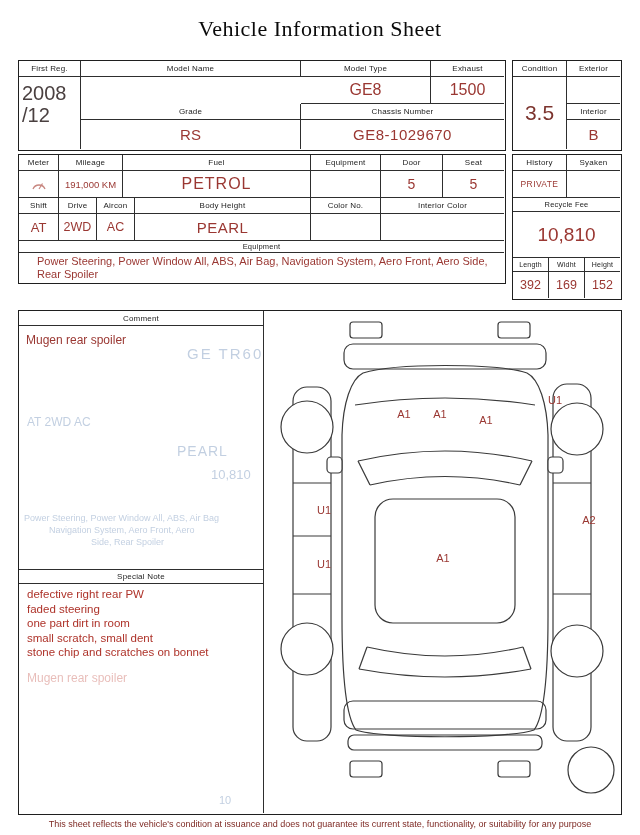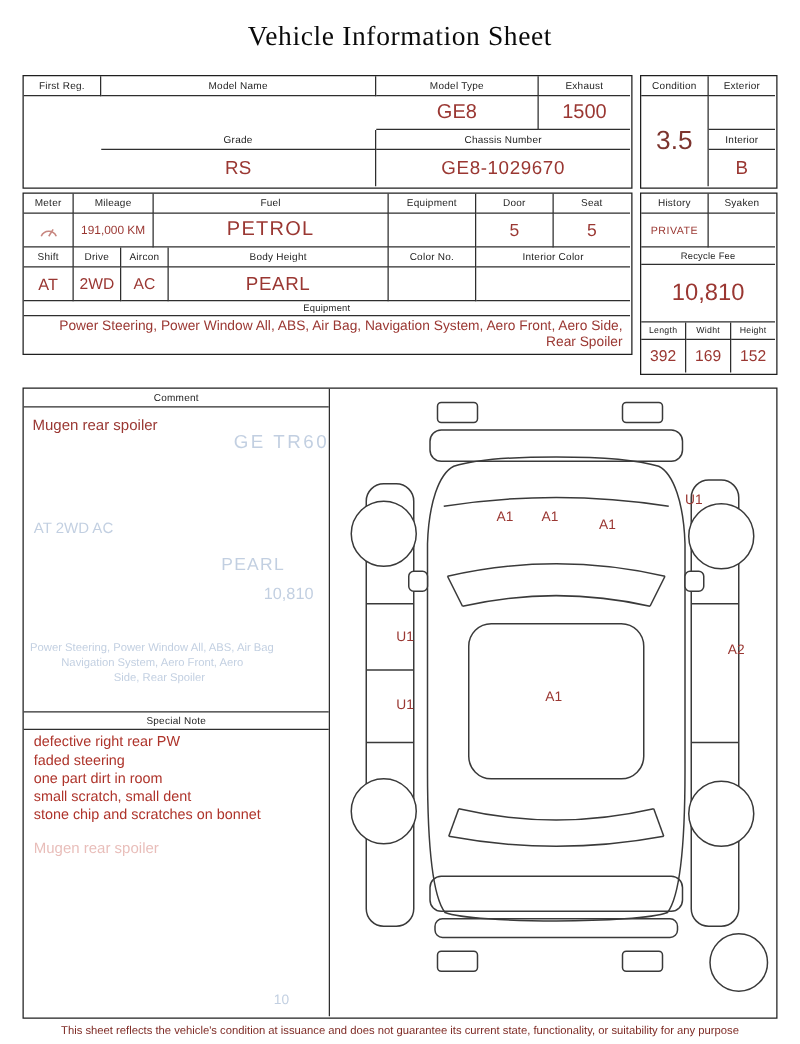--- a/index.html
+++ b/index.html
@@ -25,20 +25,24 @@
 
 <div id="page">
 
   <div class="ttl">Vehicle Information Sheet</div>
 
   <div class="blk" style="left:18px;top:60px;width:488px;height:91px">
     <div class="c hd bR bB" style="left:0;top:0;width:62px;height:16px">First Reg.</div>
     <div class="c hd bR bB" style="left:62px;top:0;width:220px;height:16px">Model Name</div>
     <div class="c hd bR bB" style="left:282px;top:0;width:130px;height:16px">Model Type</div>
     <div class="c hd bB" style="left:412px;top:0;width:73px;height:16px">Exhaust</div>
+    <div class="c bR" style="left:0;top:16px;width:62px;height:72px;flex-direction:column;align-items:flex-start;justify-content:flex-start;padding:5px 0 0 3px">
+      <span style="font-size:20px;color:#4a4040;line-height:22px">2008</span>
+      <span style="font-size:20px;color:#4a4040;line-height:22px">/12</span>
+    </div>
     <div class="c vl bR bB" style="left:282px;top:16px;width:130px;height:27px;font-size:16px">GE8</div>
     <div class="c vl bB" style="left:412px;top:16px;width:73px;height:27px;font-size:16px">1500</div>
     <div class="c hd bR bB" style="left:62px;top:43px;width:220px;height:16px">Grade</div>
     <div class="c hd bB" style="left:282px;top:43px;width:203px;height:16px">Chassis Number</div>
     <div class="c vl bR" style="left:62px;top:59px;width:220px;height:29px;font-size:15px">RS</div>
     <div class="c vl" style="left:282px;top:59px;width:203px;height:29px;font-size:15px;letter-spacing:.5px">GE8-1029670</div>
   </div>
 
   <div class="blk" style="left:512px;top:60px;width:110px;height:91px">
     <div class="c hd bR bB" style="left:0;top:0;width:54px;height:16px">Condition</div>
@@ -77,21 +81,21 @@
     <div class="c hd bB" style="left:362px;top:43px;width:123px;height:16px">Interior Color</div>
 
     <div class="c vl bR bB" style="left:0;top:59px;width:40px;height:27px;font-size:13px">AT</div>
     <div class="c vl bR bB" style="left:40px;top:59px;width:38px;height:27px;font-size:12.5px">2WD</div>
     <div class="c vl bR bB" style="left:78px;top:59px;width:38px;height:27px;font-size:12.5px">AC</div>
     <div class="c vl bR bB" style="left:116px;top:59px;width:176px;height:27px;font-size:15px;letter-spacing:.5px">PEARL</div>
     <div class="c bR bB" style="left:292px;top:59px;width:70px;height:27px"></div>
     <div class="c bB" style="left:362px;top:59px;width:123px;height:27px"></div>
 
     <div class="c hd bB" style="left:0;top:86px;width:485px;height:12px;font-size:7.5px">Equipment</div>
-    <div class="c vl" style="left:0;top:98px;width:485px;height:29px;font-size:11px;line-height:13px;align-items:flex-start;justify-content:flex-start;padding:2px 6px;text-align:right">Power Steering, Power Window  All, ABS, Air Bag, Navigation System, Aero Front, Aero Side, Rear Spoiler</div>
+    <div class="c vl" style="left:12px;top:98px;width:485px;height:29px;font-size:11px;line-height:13px;align-items:flex-start;justify-content:flex-start;padding:2px 6px;text-align:left">Power Steering, Power Window  All, ABS, Air Bag, Navigation System, Aero Front, Aero Side, Rear Spoiler</div>
   </div>
 
   <div class="blk" style="left:512px;top:154px;width:110px;height:146px">
     <div class="c hd bR bB" style="left:0;top:0;width:54px;height:16px">History</div>
     <div class="c hd bB" style="left:54px;top:0;width:53px;height:16px">Syaken</div>
     <div class="c vl bR bB" style="left:0;top:16px;width:54px;height:27px;font-size:8.5px;letter-spacing:.4px">PRIVATE</div>
     <div class="c bB" style="left:54px;top:16px;width:53px;height:27px"></div>
     <div class="c hd bB" style="left:0;top:43px;width:107px;height:14px;font-size:7.5px">Recycle Fee</div>
     <div class="c vl bB" style="left:0;top:57px;width:107px;height:46px;font-size:19px">10,810</div>
     <div class="c hd bR bB" style="left:0;top:103px;width:36px;height:14px;font-size:7px">Length</div>

